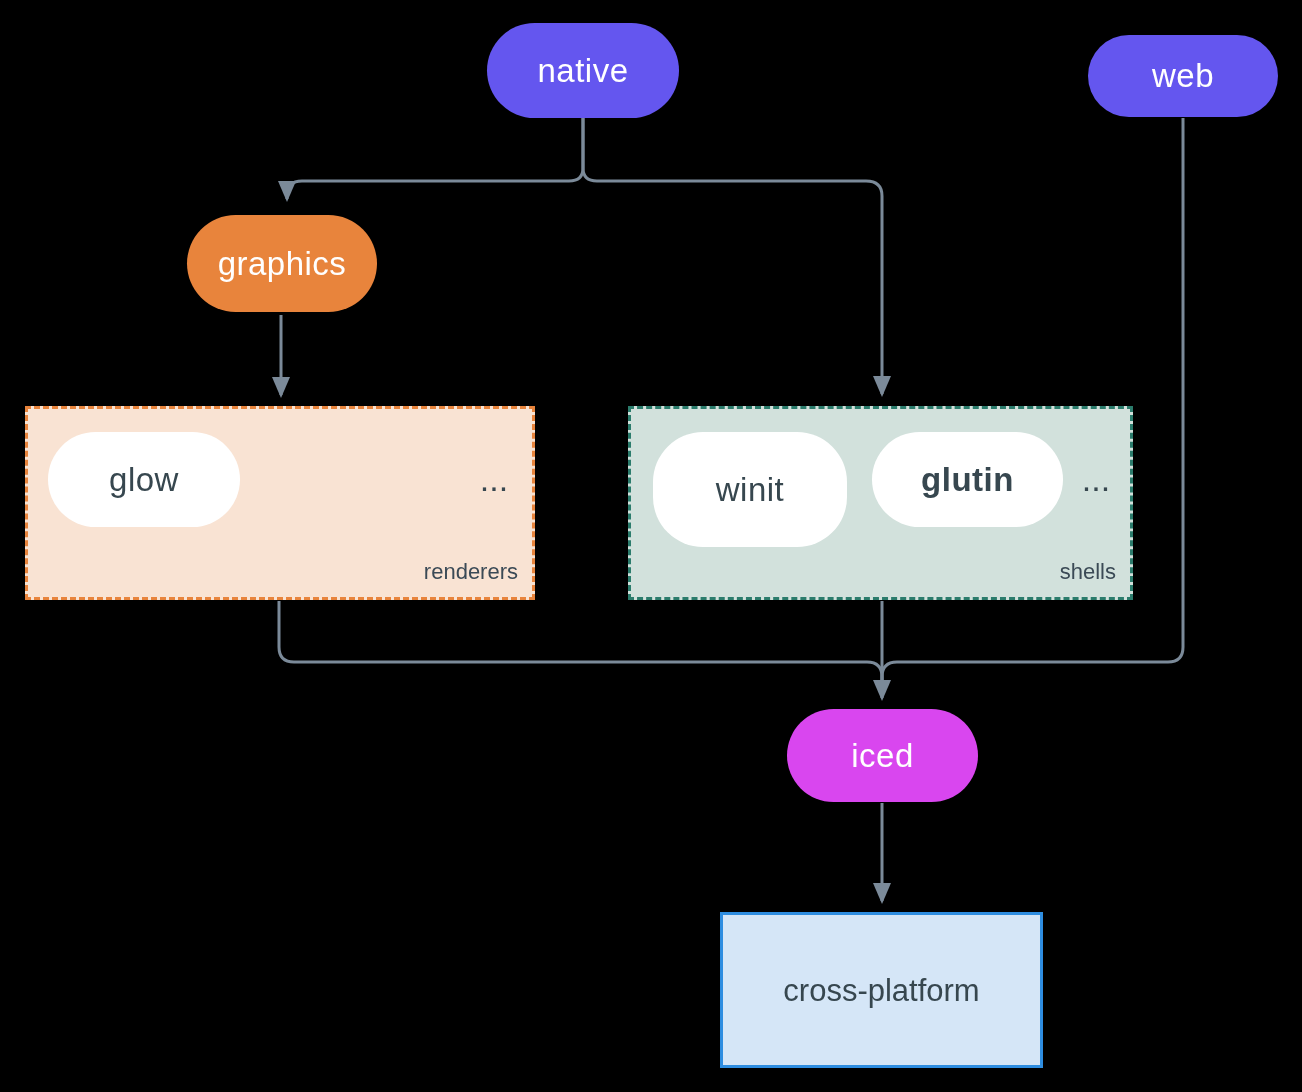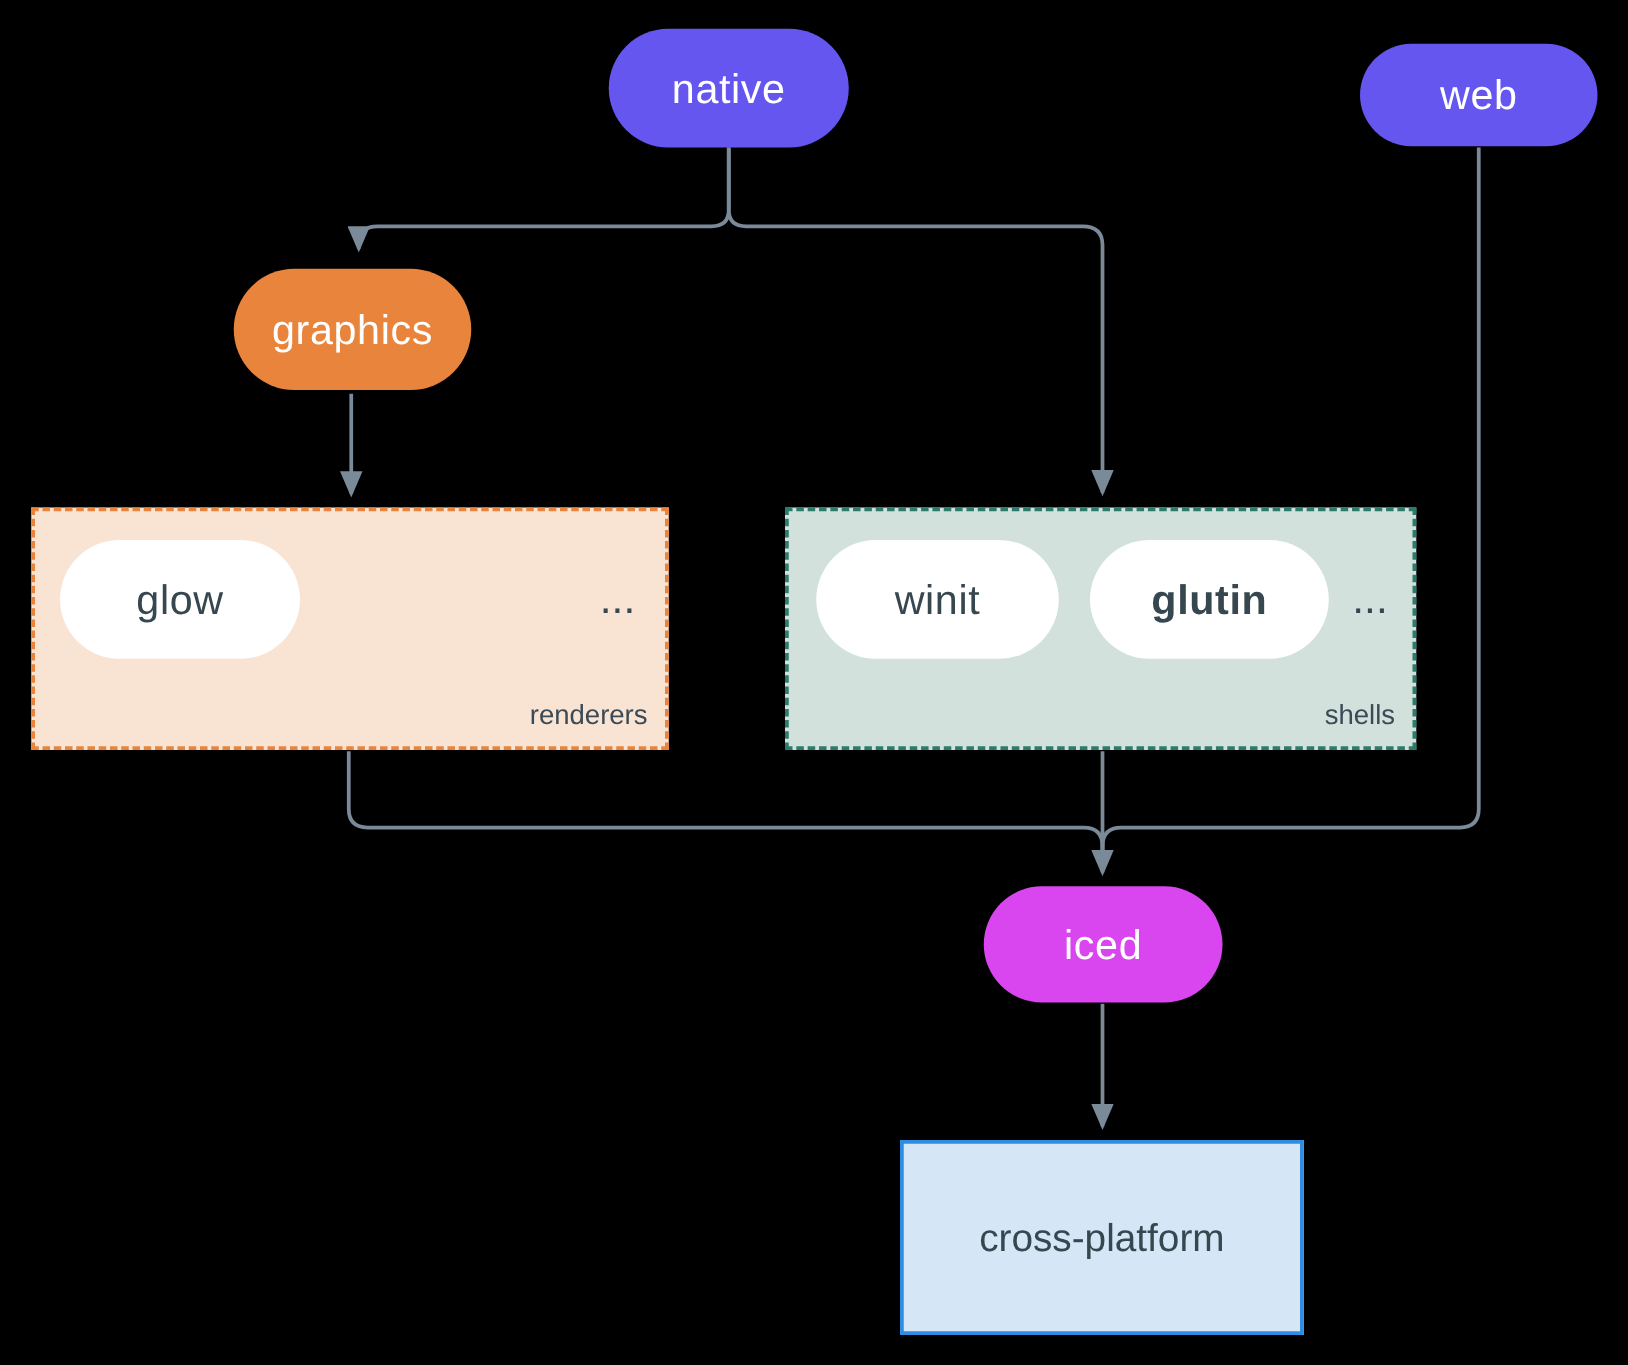--- a/index.html
+++ b/index.html
@@ -58,21 +58,21 @@
   .group-label {
     position: absolute;
     right: 14px;
     bottom: 12px;
     font-size: 22px;
     color: #3b4a56;
   }
 
   .node-wgpu   { left: 48px;  top: 432px; width: 192px; height: 95px; }
   .node-glow   { left: 263px; top: 432px; width: 194px; height: 95px; }
-  .node-winit  { left: 653px; top: 432px; width: 194px; height: 95px; }
+  .node-winit  { left: 653px; top: 432px; width: 194px; height: 115px; }
   .node-glutin { left: 872px; top: 432px; width: 191px; height: 95px; font-weight: bold; }
 
   .ellipsis {
     position: absolute;
     top: 432px;
     height: 95px;
     width: 52px;
     display: flex;
     align-items: center;
     justify-content: center;

